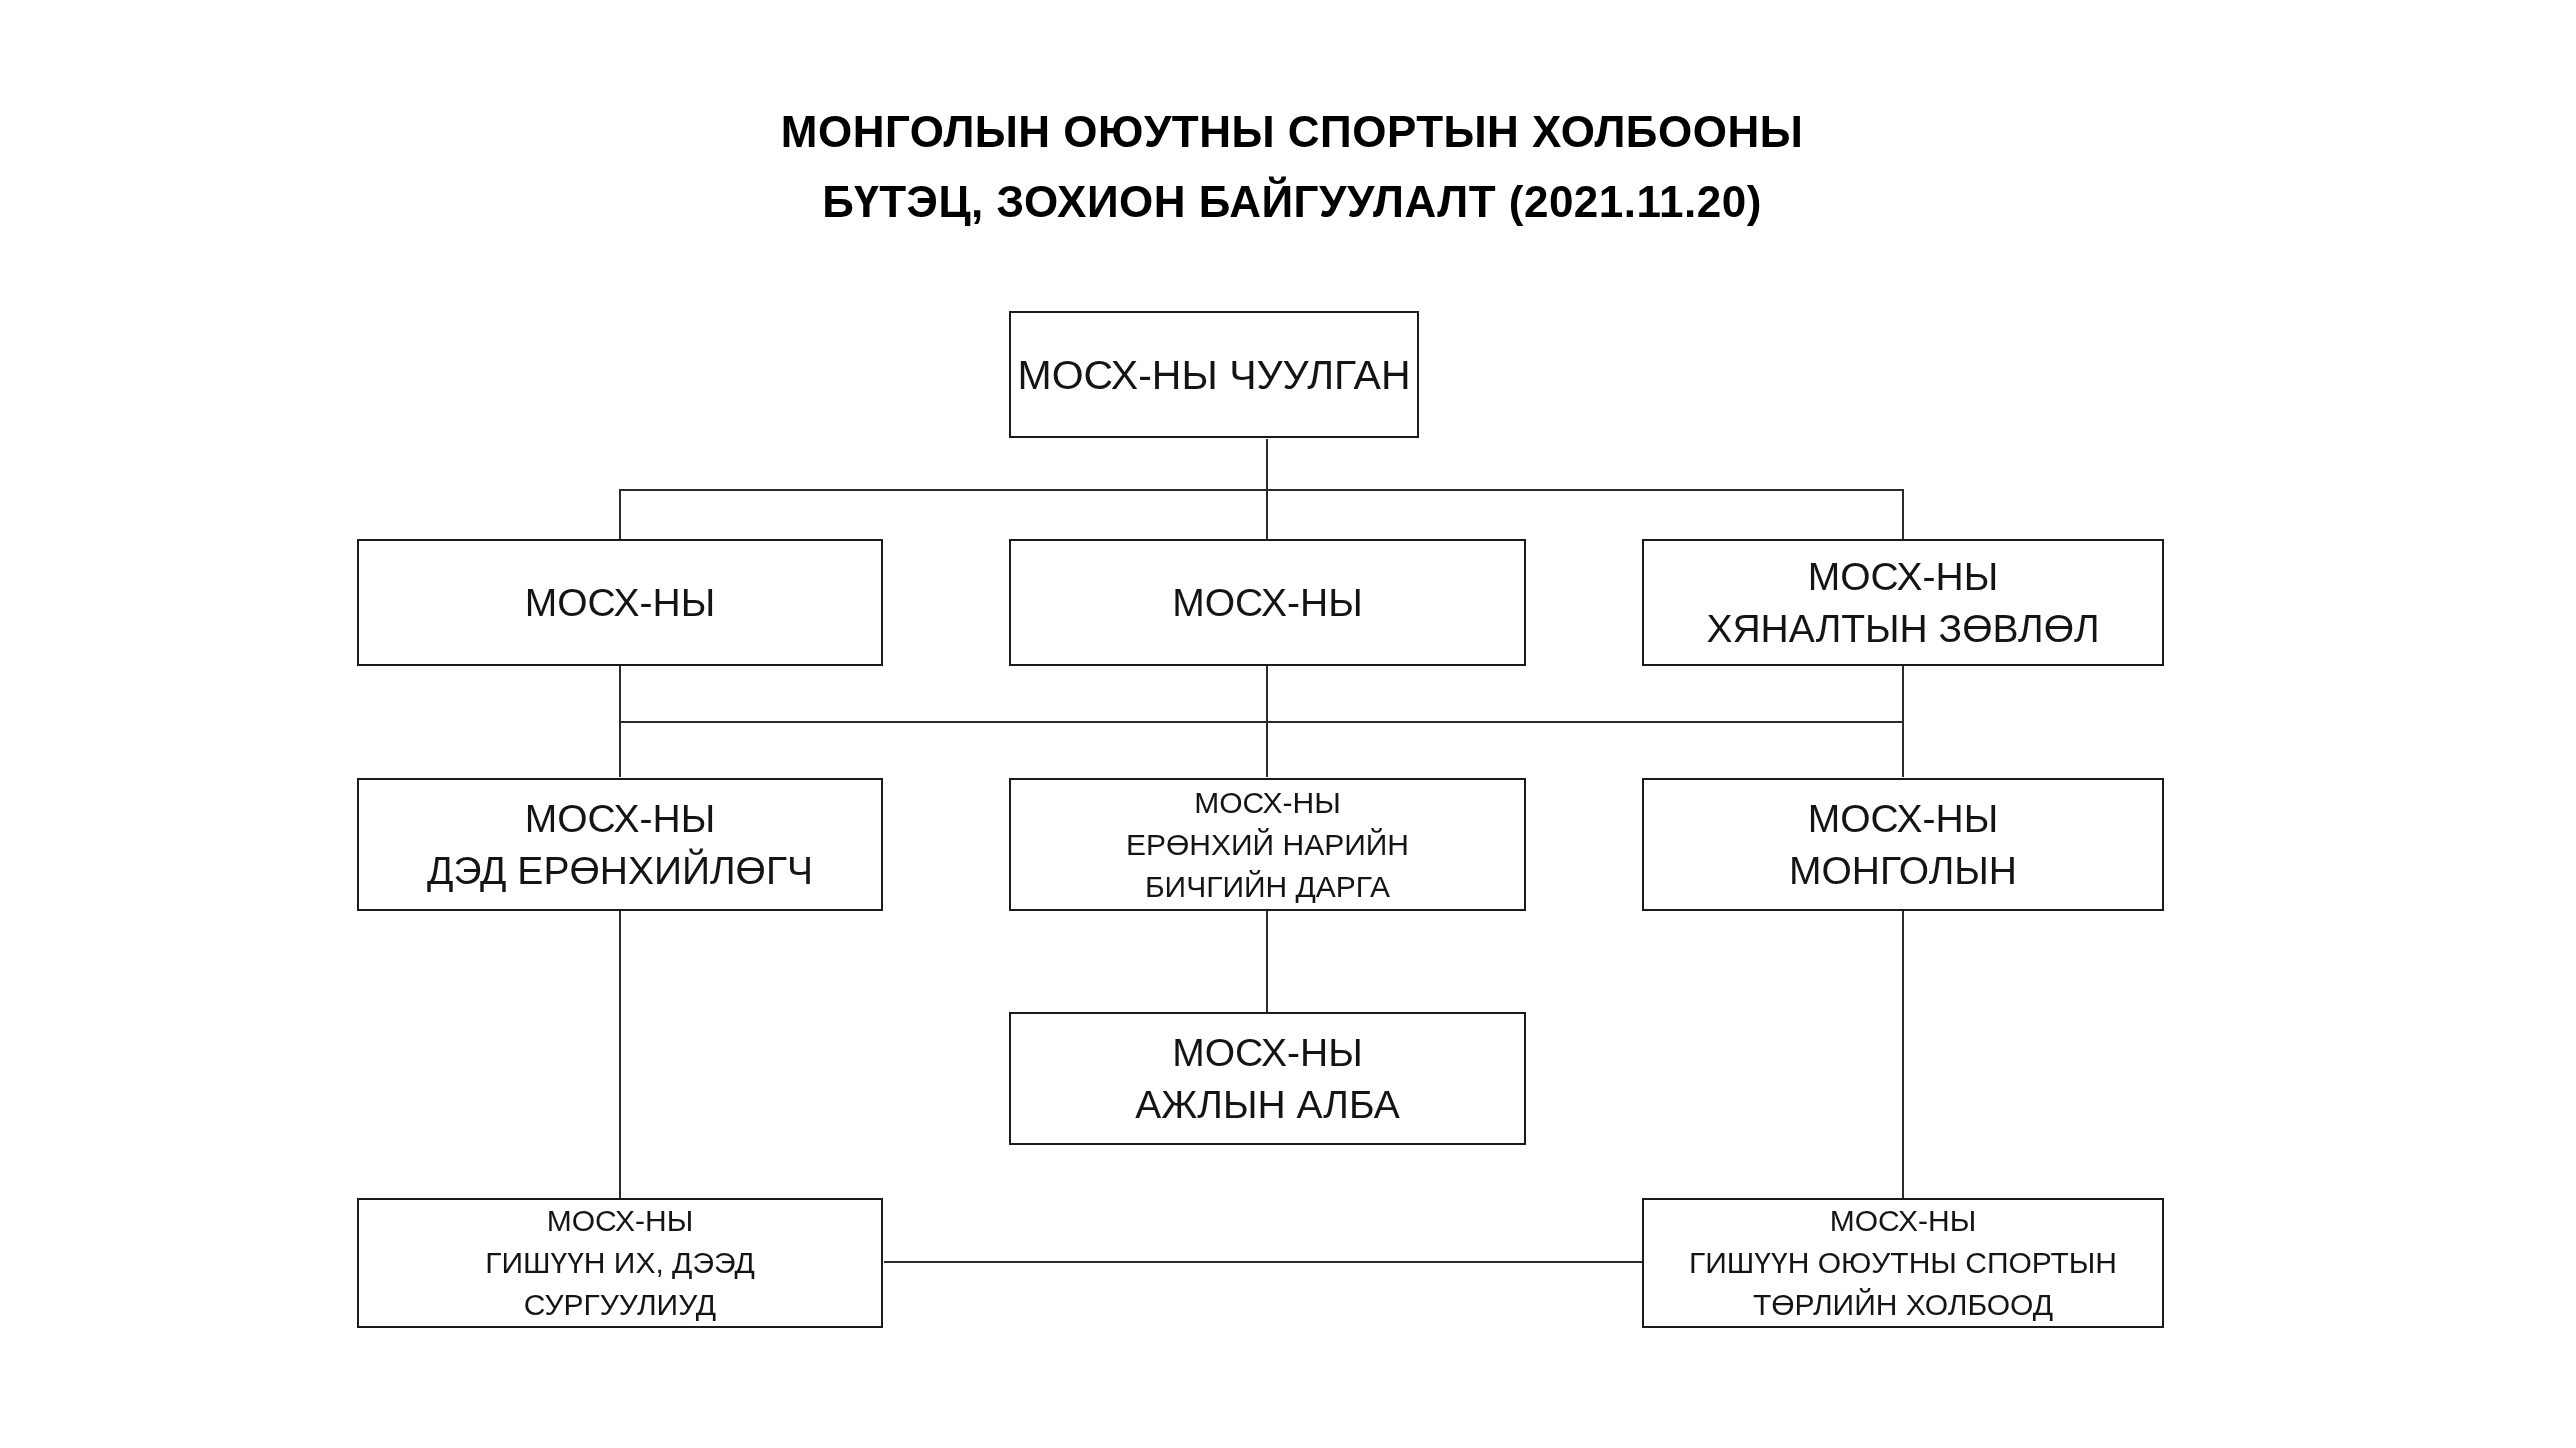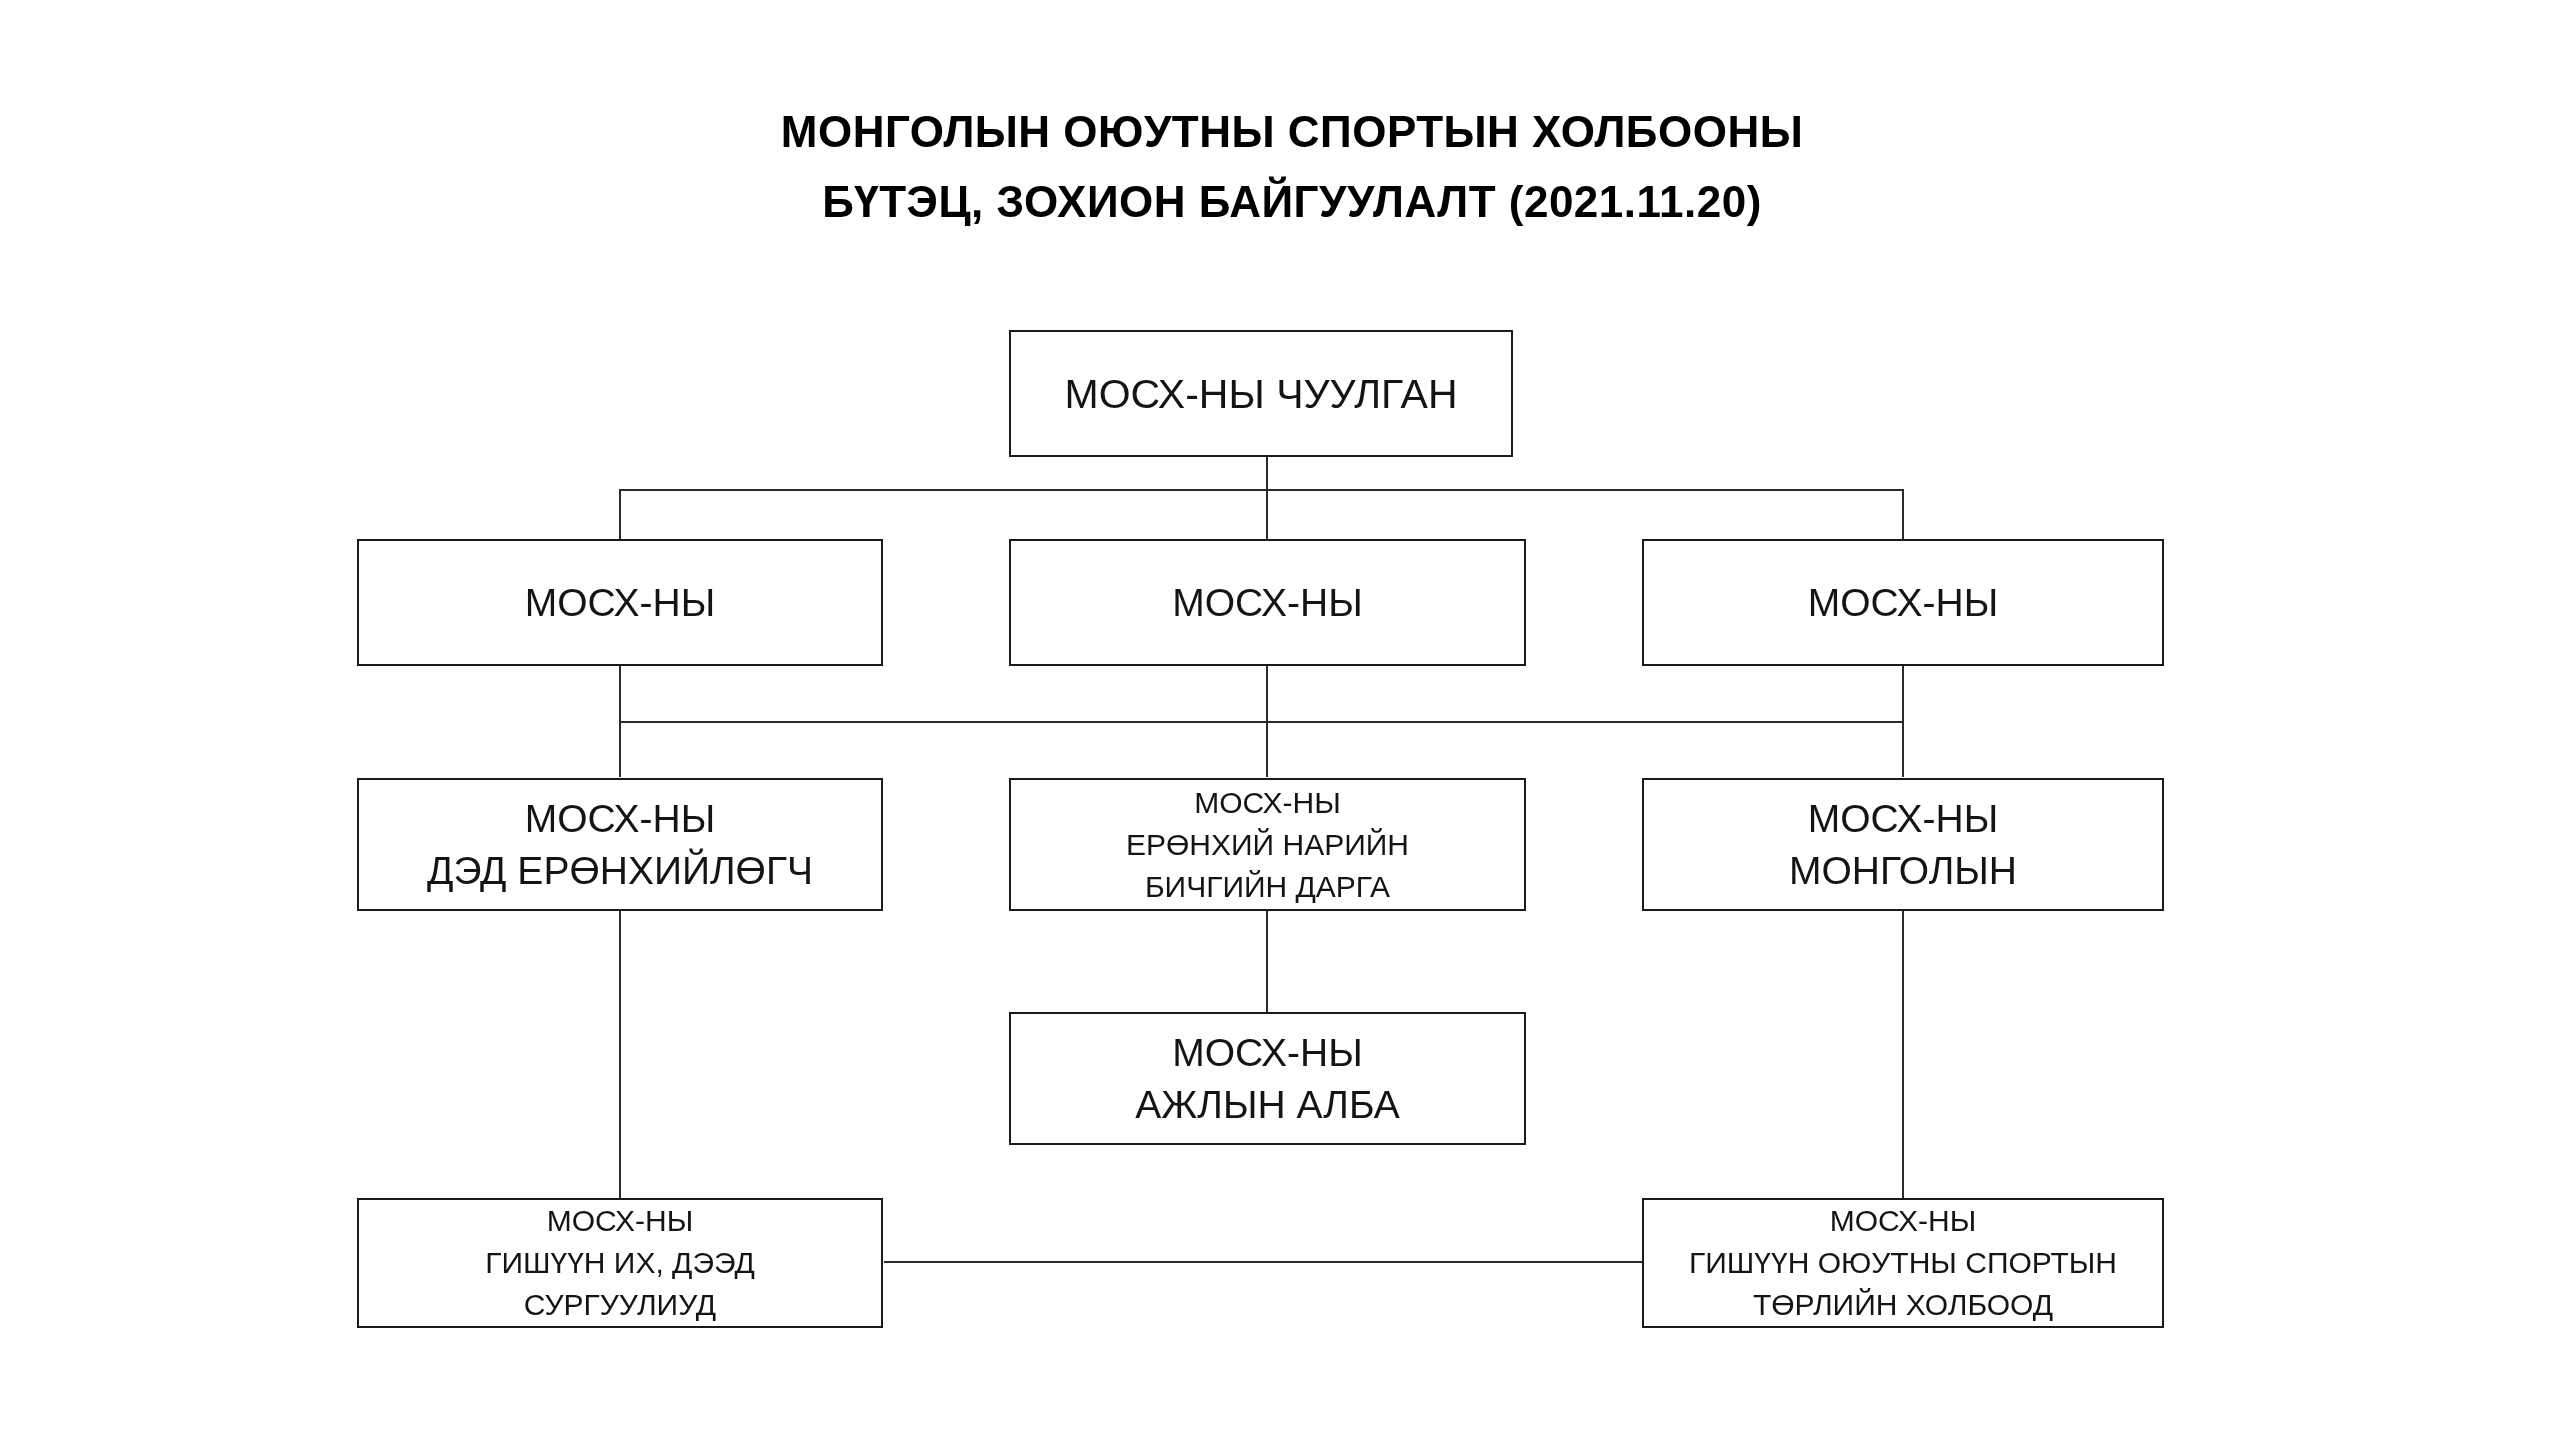--- a/index.html
+++ b/index.html
@@ -53,32 +53,33 @@
   <div class="edge" style="left:619px;top:666px;width:1.9px;height:111px;"></div>
   <div class="edge" style="left:1266px;top:666px;width:1.9px;height:111px;"></div>
   <div class="edge" style="left:1902px;top:666px;width:1.9px;height:111px;"></div>
   <div class="edge" style="left:619px;top:721px;width:1285px;height:1.9px;"></div>
 
   <div class="edge" style="left:619px;top:911px;width:1.9px;height:287px;"></div>
   <div class="edge" style="left:1266px;top:911px;width:1.9px;height:101px;"></div>
   <div class="edge" style="left:1902px;top:911px;width:1.9px;height:287px;"></div>
   <div class="edge" style="left:884px;top:1261px;width:758px;height:1.9px;"></div>
 
-  <div class="node" style="left:1009px;top:330px;width:504px;height:127px;">
+  <div class="node" style="left:1009px;top:311px;width:410px;height:127px;">
     <span class="t-xl">МОСХ-НЫ ЧУУЛГАН</span>
   </div>
 
   <div class="node" style="left:357px;top:539px;width:526px;height:127px;">
     <span class="t-lg">МОСХ-НЫ</span>
   </div>
   <div class="node" style="left:1009px;top:539px;width:517px;height:127px;">
     <span class="t-lg">МОСХ-НЫ</span>
   </div>
   <div class="node" style="left:1642px;top:539px;width:522px;height:127px;">
     <span class="t-lg">МОСХ-НЫ</span>
+    <span class="t-lg">ХЯНАЛТЫН ЗӨВЛӨЛ</span>
   </div>
 
   <div class="node" style="left:357px;top:778px;width:526px;height:133px;">
     <span class="t-lg">МОСХ-НЫ</span>
     <span class="t-lg">ДЭД ЕРӨНХИЙЛӨГЧ</span>
   </div>
   <div class="node" style="left:1009px;top:778px;width:517px;height:133px;">
     <span class="t-sm">МОСХ-НЫ</span>
     <span class="t-sm">ЕРӨНХИЙ НАРИЙН</span>
     <span class="t-sm">БИЧГИЙН ДАРГА</span>

